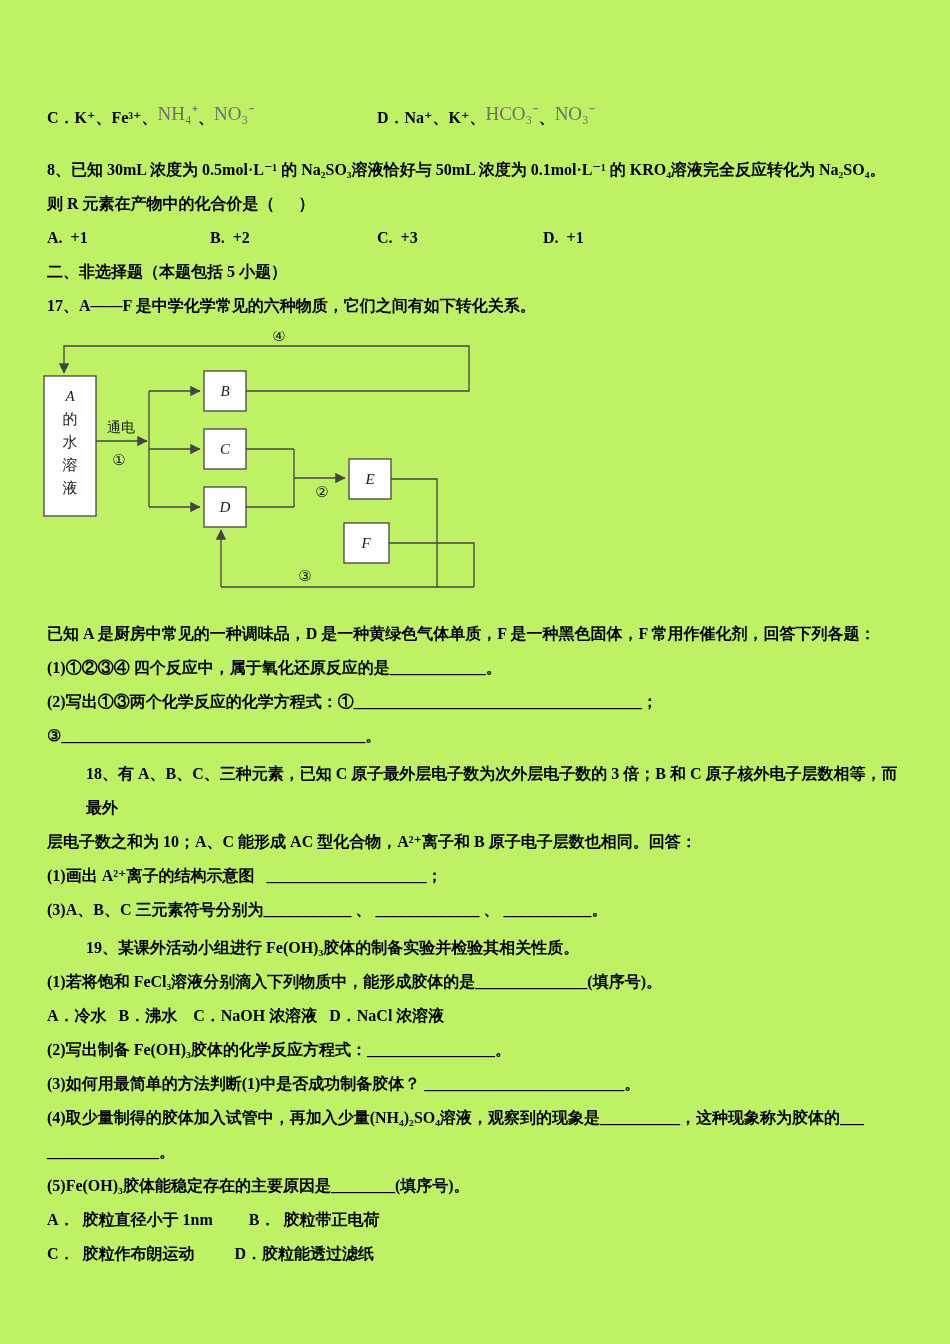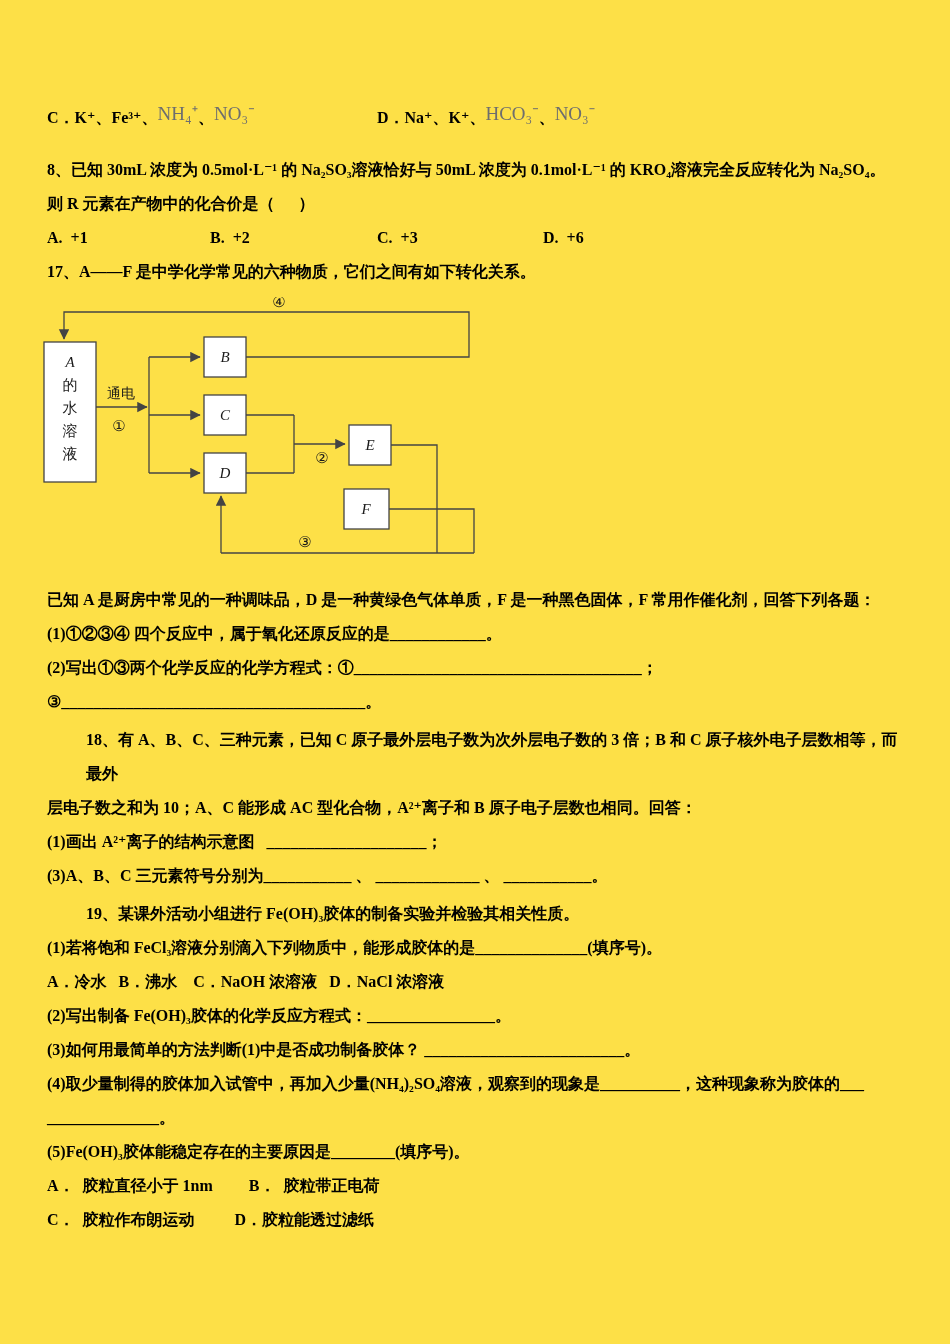--- a/index.html
+++ b/index.html
@@ -1,21 +1,21 @@
 <!DOCTYPE html>
 <html><head>
   <meta charset="utf-8">
   <style>
     html, body { margin: 0; padding: 0; background: #fff; }
     .page {
       position: relative;
       width: 950px;
       height: 1344px;
       box-sizing: border-box;
-      background: #fde047;
+      background: #bef264;
       color: #000000;
       font-family: "Liberation Serif", "DejaVu Serif", serif;
       font-weight: bold;
       font-size: 16px;
       padding: 100px 42px 20px 47px;
       overflow: hidden;
     }
     .line {
       white-space: pre-wrap;
       line-height: 34px;
@@ -60,23 +60,24 @@
     <span class="cell-c"><span>C．K⁺、Fe³⁺、</span><span class="formula-gray">NH₄⁺</span><span>、</span><span class="formula-gray">NO₃⁻</span></span>
     <span class="cell-d"><span>D．Na⁺、K⁺、</span><span class="formula-gray">HCO₃⁻</span><span>、</span><span class="formula-gray">NO₃⁻</span></span>
   </div>
 
   <div class="line gap-top">8、已知 30mL 浓度为 0.5mol·L⁻¹ 的 Na₂SO₃溶液恰好与 50mL 浓度为 0.1mol·L⁻¹ 的 KRO₄溶液完全反应转化为 Na₂SO₄。</div>
   <div class="line">则 R 元素在产物中的化合价是（      ）</div>
   <div class="line opts16">
     <span class="opt w1">A.  +1</span>
     <span class="opt w2">B.  +2</span>
     <span class="opt w3">C.  +3</span>
-    <span class="opt">D.  +6</span>
+    <span class="opt">D.  +1</span>
   </div>
 
+  <div class="line">二、非选择题（本题包括 5 小题）</div>
 
   <div class="line">17、A——F 是中学化学常见的六种物质，它们之间有如下转化关系。</div>
 
   <div class="diagram-wrap">
     <svg width="470" height="270" viewBox="0 0 470 270">
       <defs>
         <marker id="arrow" markerWidth="9" markerHeight="9" refX="7.5" refY="4" orient="auto">
           <path d="M0,0 L8,4 L0,8 z" fill="#444444"></path>
         </marker>
       </defs>

